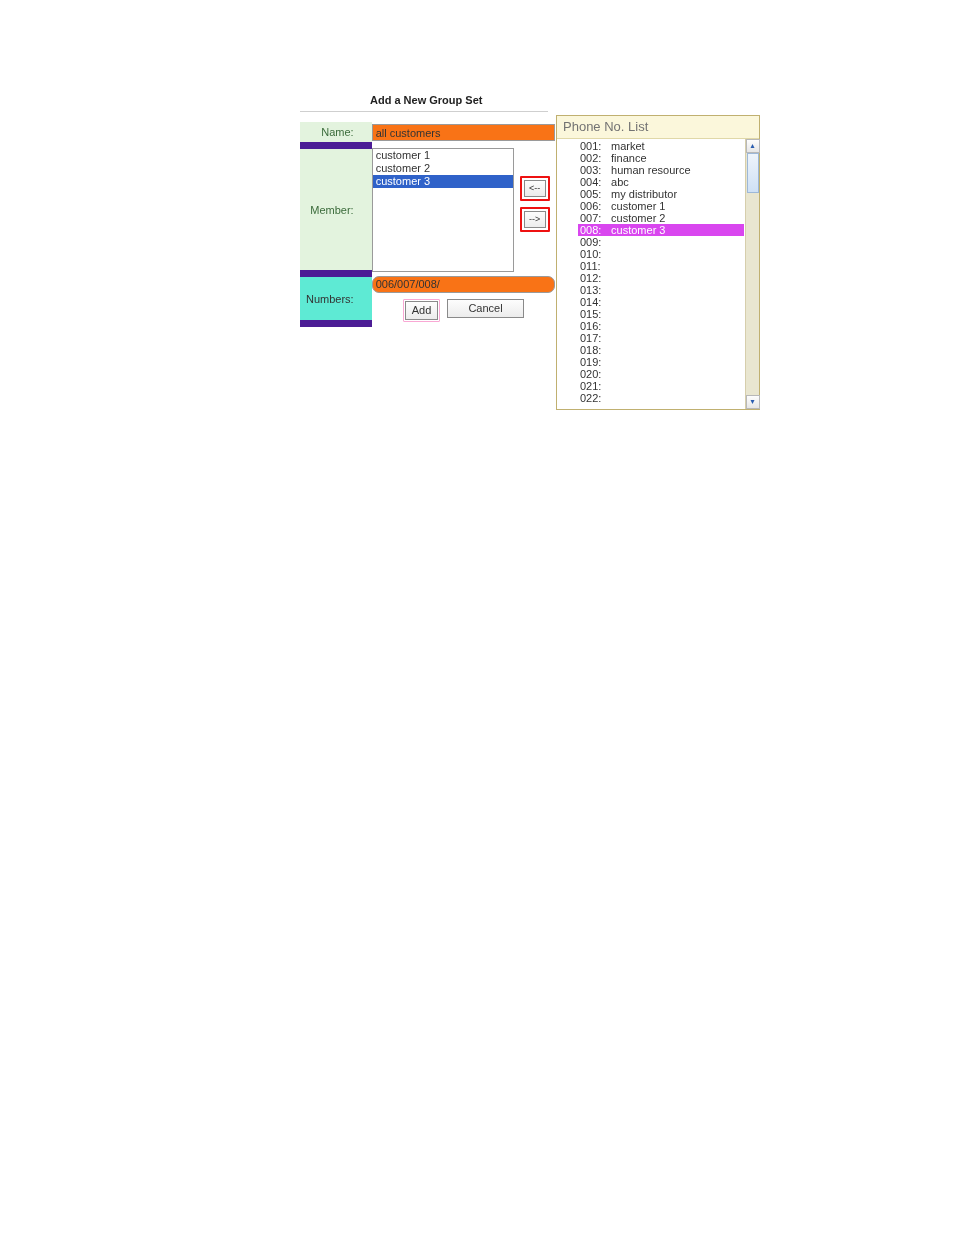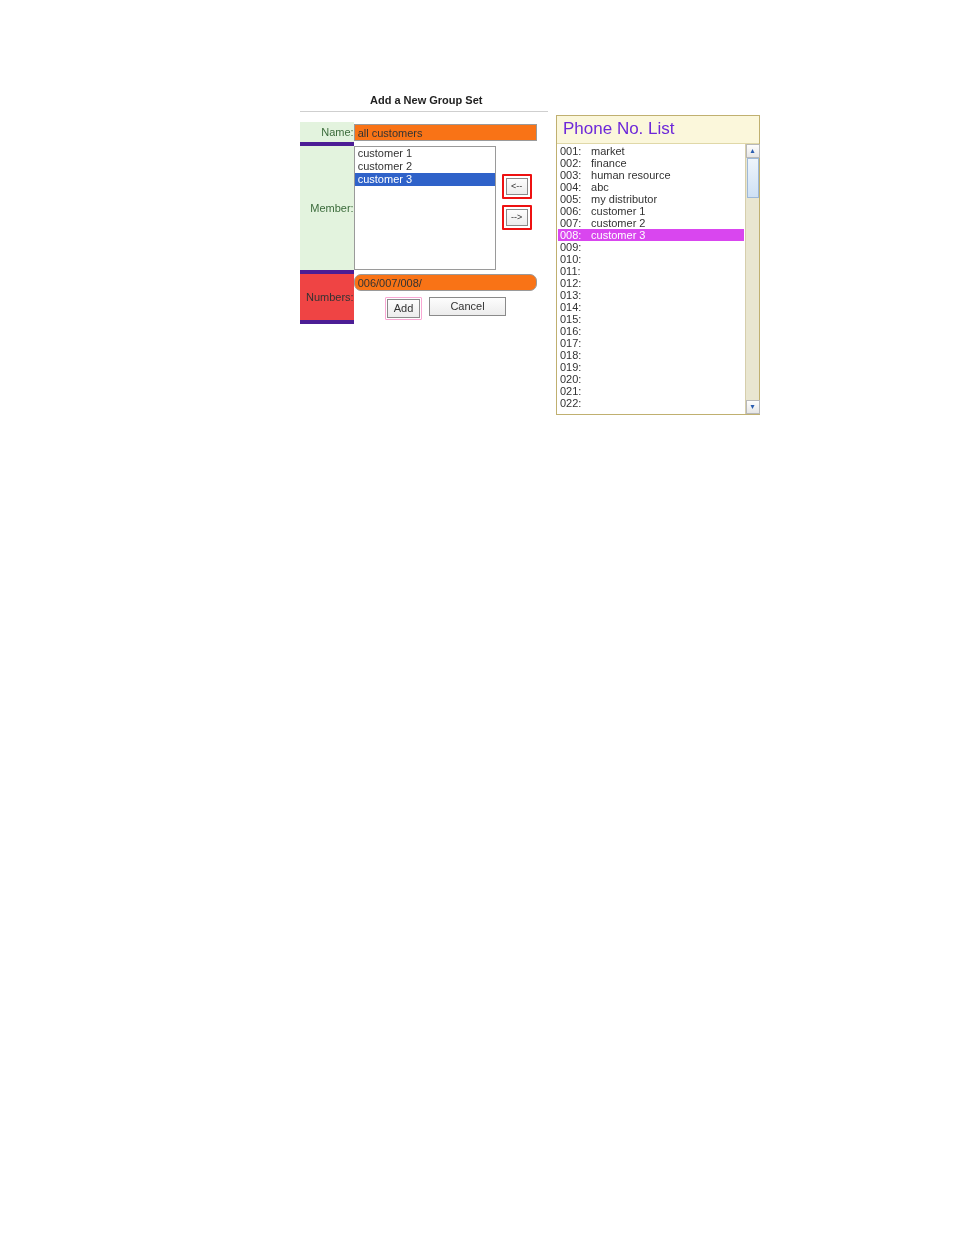--- a/index.html
+++ b/index.html
@@ -35,24 +35,24 @@
   .form-table {
     position: absolute;
     left: 300px;
     top: 122px;
     border-collapse: collapse;
   }
   .form-table td.label {
     background: #e3f3de;
     vertical-align: middle;
     text-align: right;
-    padding: 4px 0 4px 6px;
+    padding: 4px 18px 4px 6px;
     font-size: 11px;
     color: #3b6b3b;
-    border-bottom: 4px solid #4c1d95;
+    border-bottom: 7px solid #4c1d95;
     width: 50px;
   }
   .form-table td.field {
     vertical-align: top;
     padding: 2px 0 2px 0;
   }
   input.tx {
     height: 17px;
     font-size: 11px;
     font-family: inherit;
@@ -126,22 +126,22 @@
   .phone-panel {
     position: absolute;
     left: 556px;
     top: 115px;
     width: 204px;
     border: 1px solid #c0b070;
     background: #fff;
   }
   .phone-head {
     background: #fbf7db;
-    color: #6d28d9;
-    font-size: 17px;
+    color: #737373;
+    font-size: 13px;
     padding: 3px 6px 4px 6px;
     border-bottom: 1px solid #e0d8a8;
   }
   .phone-body {
     position: relative;
     height: 270px;
   }
   .phone-scroll {
     position: absolute;
     top: 0; right: 0; bottom: 0;
@@ -188,20 +188,21 @@
     bottom: 1px;
     overflow: hidden;
     font-size: 11px;
   }
   .ph-row {
     height: 12px;
     line-height: 12px;
     white-space: nowrap;
     color: #333;
     cursor: default;
+    margin-left: 20px;
   }
   .ph-row .num {
     display: inline-block;
     width: 30px;
     text-align: left;
     padding-left: 2px;
   }
   .ph-row.sel {
     background: #d946ef;
     color: #fff;
@@ -237,21 +238,21 @@
             <button class="tiny-btn">&lt;--</button>
           </div>
           <div style="height:6px"></div>
           <div class="red-outline">
             <button class="tiny-btn">--&gt;</button>
           </div>
         </div>
       </td>
     </tr>
     <tr>
-      <td class="label" style="background:#ef4444;color:#333">Numbers:</td>
+      <td class="label" style="background:#5eead4;color:#333">Numbers:</td>
       <td class="field">
         <input class="tx" style="width: 183px; border-radius: 7px;" value="006/007/008/">
         <div class="action-row" style="text-align:center; width:183px;">
           <span class="add-wrap">
             <button class="std-btn" style="padding:0 6px">Add</button>
           </span>
           <button class="std-btn">Cancel</button>
         </div>
       </td>
     </tr>

